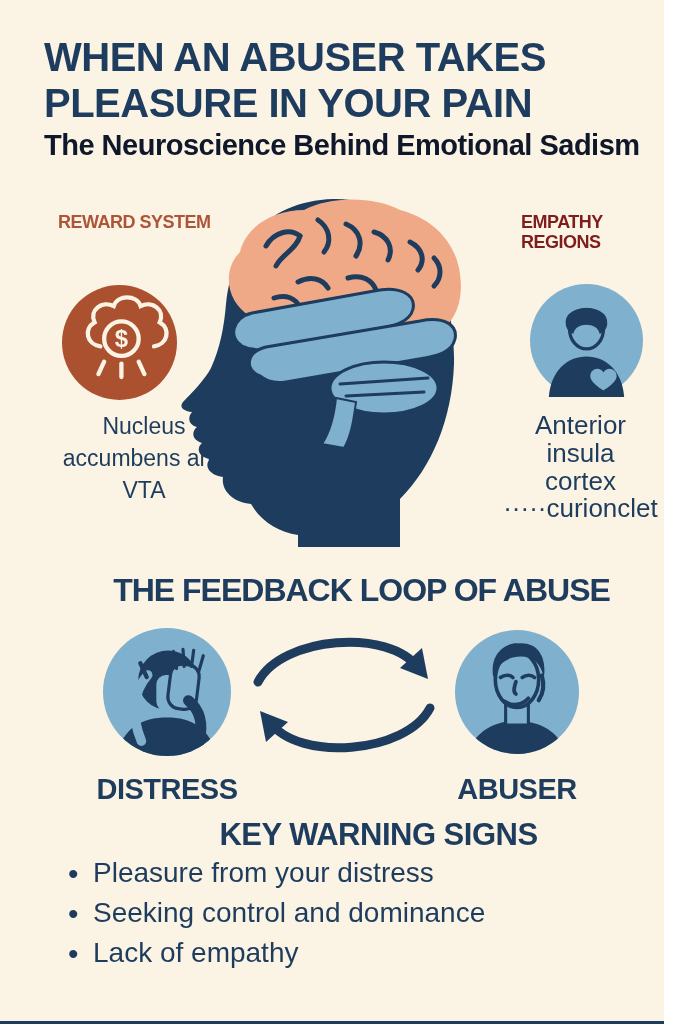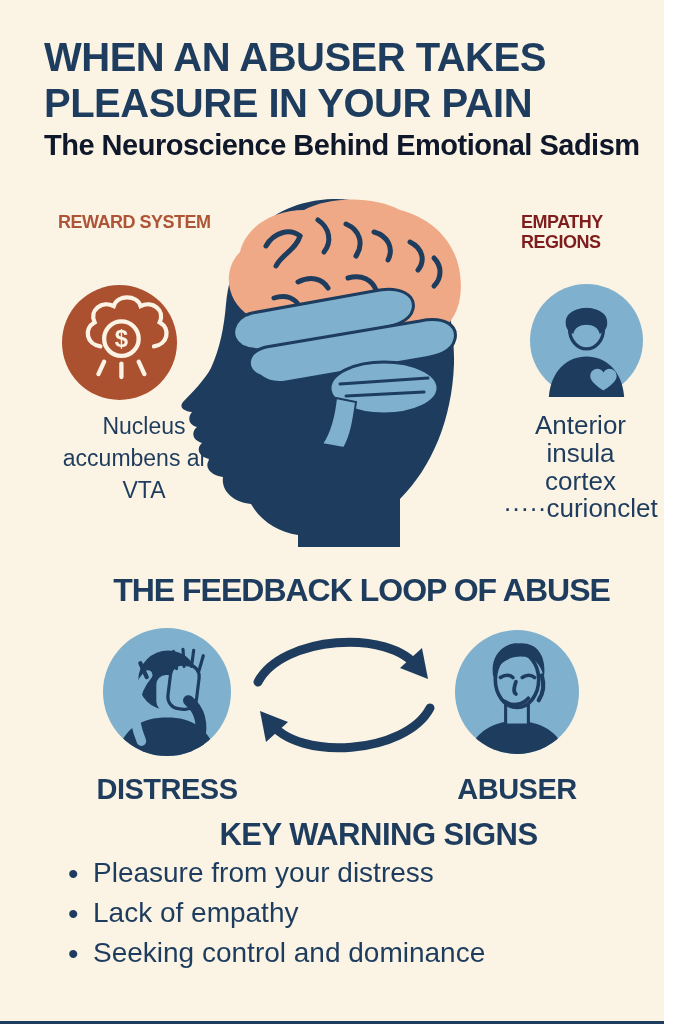--- a/index.html
+++ b/index.html
@@ -220,18 +220,18 @@
       </g>
     </svg>
   </div>
 
   <div class="loop-label distress-label">DISTRESS</div>
   <div class="loop-label abuser-label">ABUSER</div>
 
   <div class="warning-heading">KEY WARNING SIGNS</div>
   <ul class="warning-list">
     <li>Pleasure from your distress</li>
+    <li>Seeking control and dominance</li>
     <li>Lack of empathy</li>
-    <li>Seeking control and dominance</li>
   </ul>
 
   <div class="bottom-edge"></div>
 </div>
 
 </body></html>

